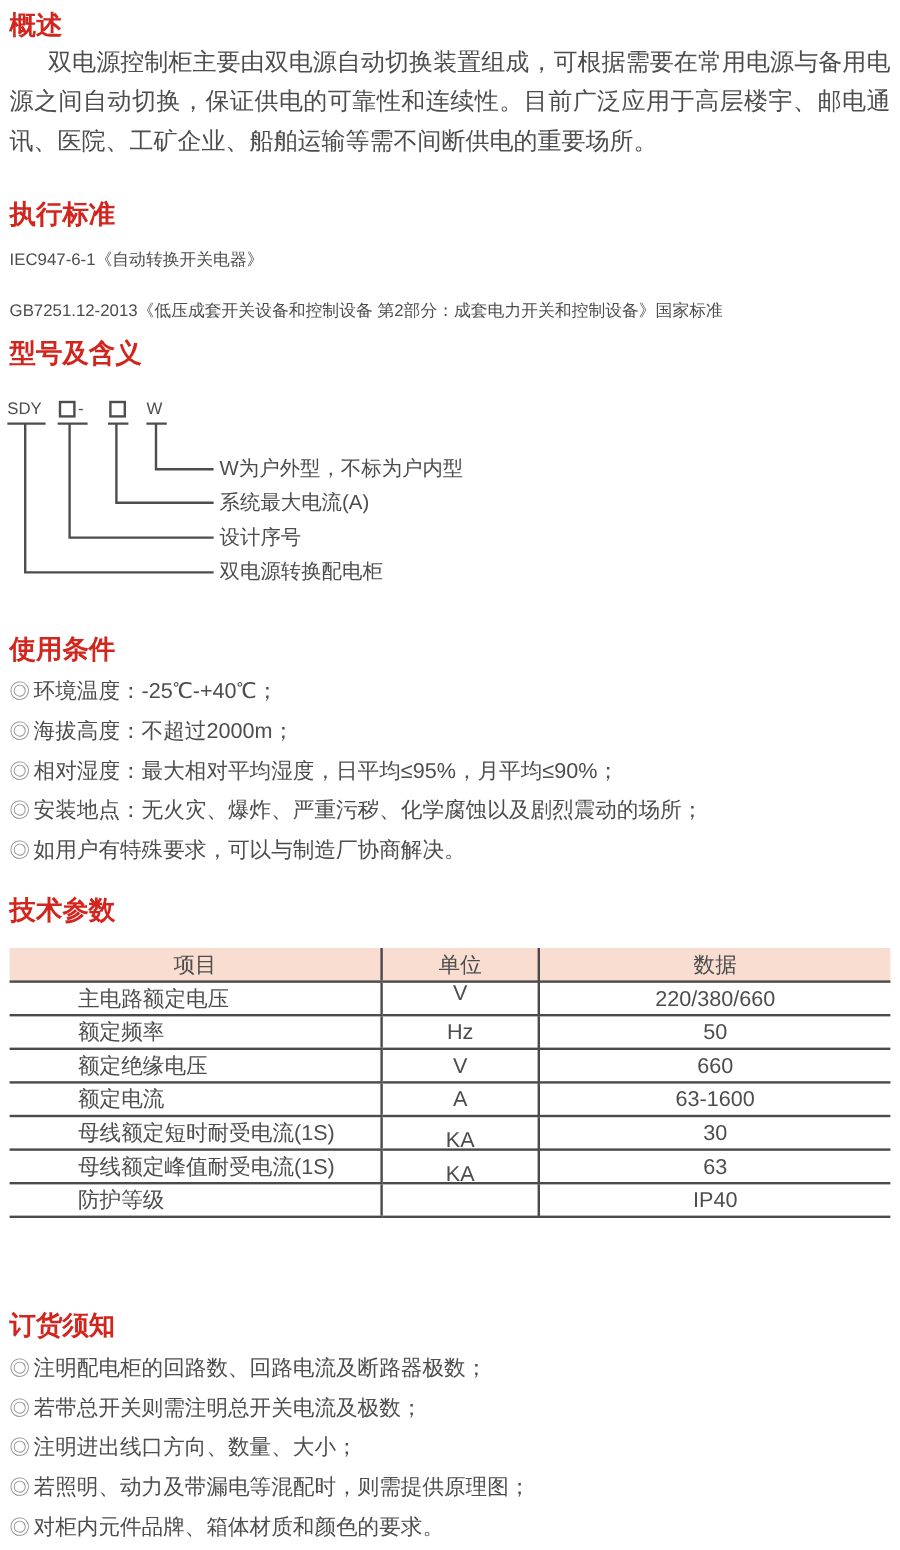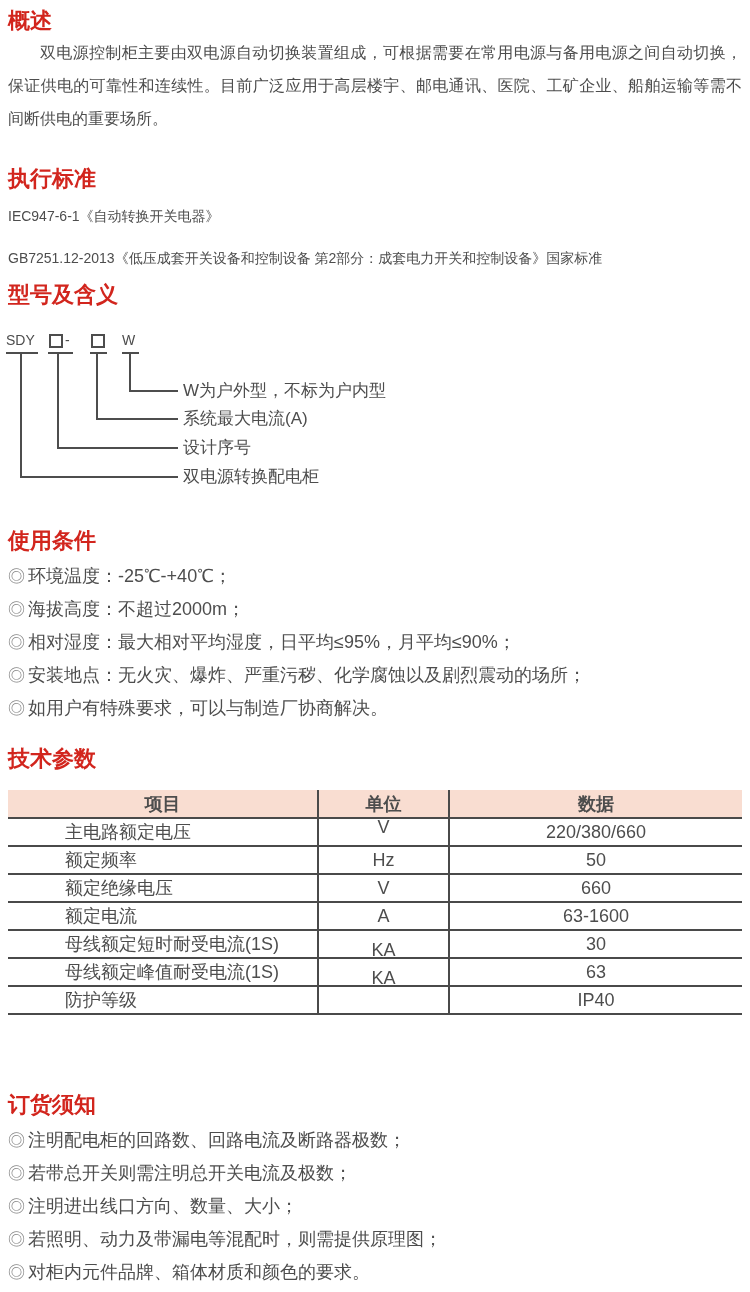--- a/index.html
+++ b/index.html
@@ -23,21 +23,21 @@
   }
   #h-overview{top:8px;}
   #h-standards{top:166px;}
   #h-model{top:282px;}
   #h-conditions{top:528px;}
   #h-tech{top:746px;}
   #h-ordering{top:1092px;}
 
   .para{
     position:absolute;left:8px;top:36px;width:734px;margin:0;
-    font-size:16px;line-height:33px;text-indent:32px;text-align:justify;
+    font-size:20px;line-height:33px;text-indent:32px;text-align:justify;
   }
   .std-line{
     position:absolute;left:8px;margin:0;font-size:14px;line-height:21px;white-space:nowrap;
   }
   #std-1{top:206px;}
   #std-2{top:248px;}
 
   
   .model-diagram{position:absolute;left:6px;top:330px;width:740px;height:164px;}
   .model-code{position:absolute;left:0;top:0;width:220px;height:22px;}
@@ -69,21 +69,21 @@
   #ordering-list{top:1124px;}
   .blist li{height:33px;line-height:33px;white-space:nowrap;}
   .bullet{color:var(--bullet);font-size:17px;margin-right:3px;}
 
   
   .tech-table{
     position:absolute;left:8px;top:790px;width:734px;
     border-collapse:collapse;table-layout:fixed;font-size:18px;
   }
   .tech-table th{
-    background:var(--table-header-bg);height:28px;font-weight:bold;
+    background:var(--table-header-bg);height:28px;font-weight:normal;
     text-align:center;padding:0;
   }
   .tech-table td{height:28px;text-align:center;padding:0;}
   .tech-table th,.tech-table td{border-bottom:2px solid var(--table-border);}
   .tech-table th:nth-child(2),.tech-table td:nth-child(2){
     border-left:2px solid var(--table-border);border-right:2px solid var(--table-border);
   }
   .tech-table td:first-child{text-align:left;padding-left:57px;}
   .u-up{position:relative;top:-5px;display:inline-block;}
   .u-down{position:relative;top:6px;display:inline-block;}

